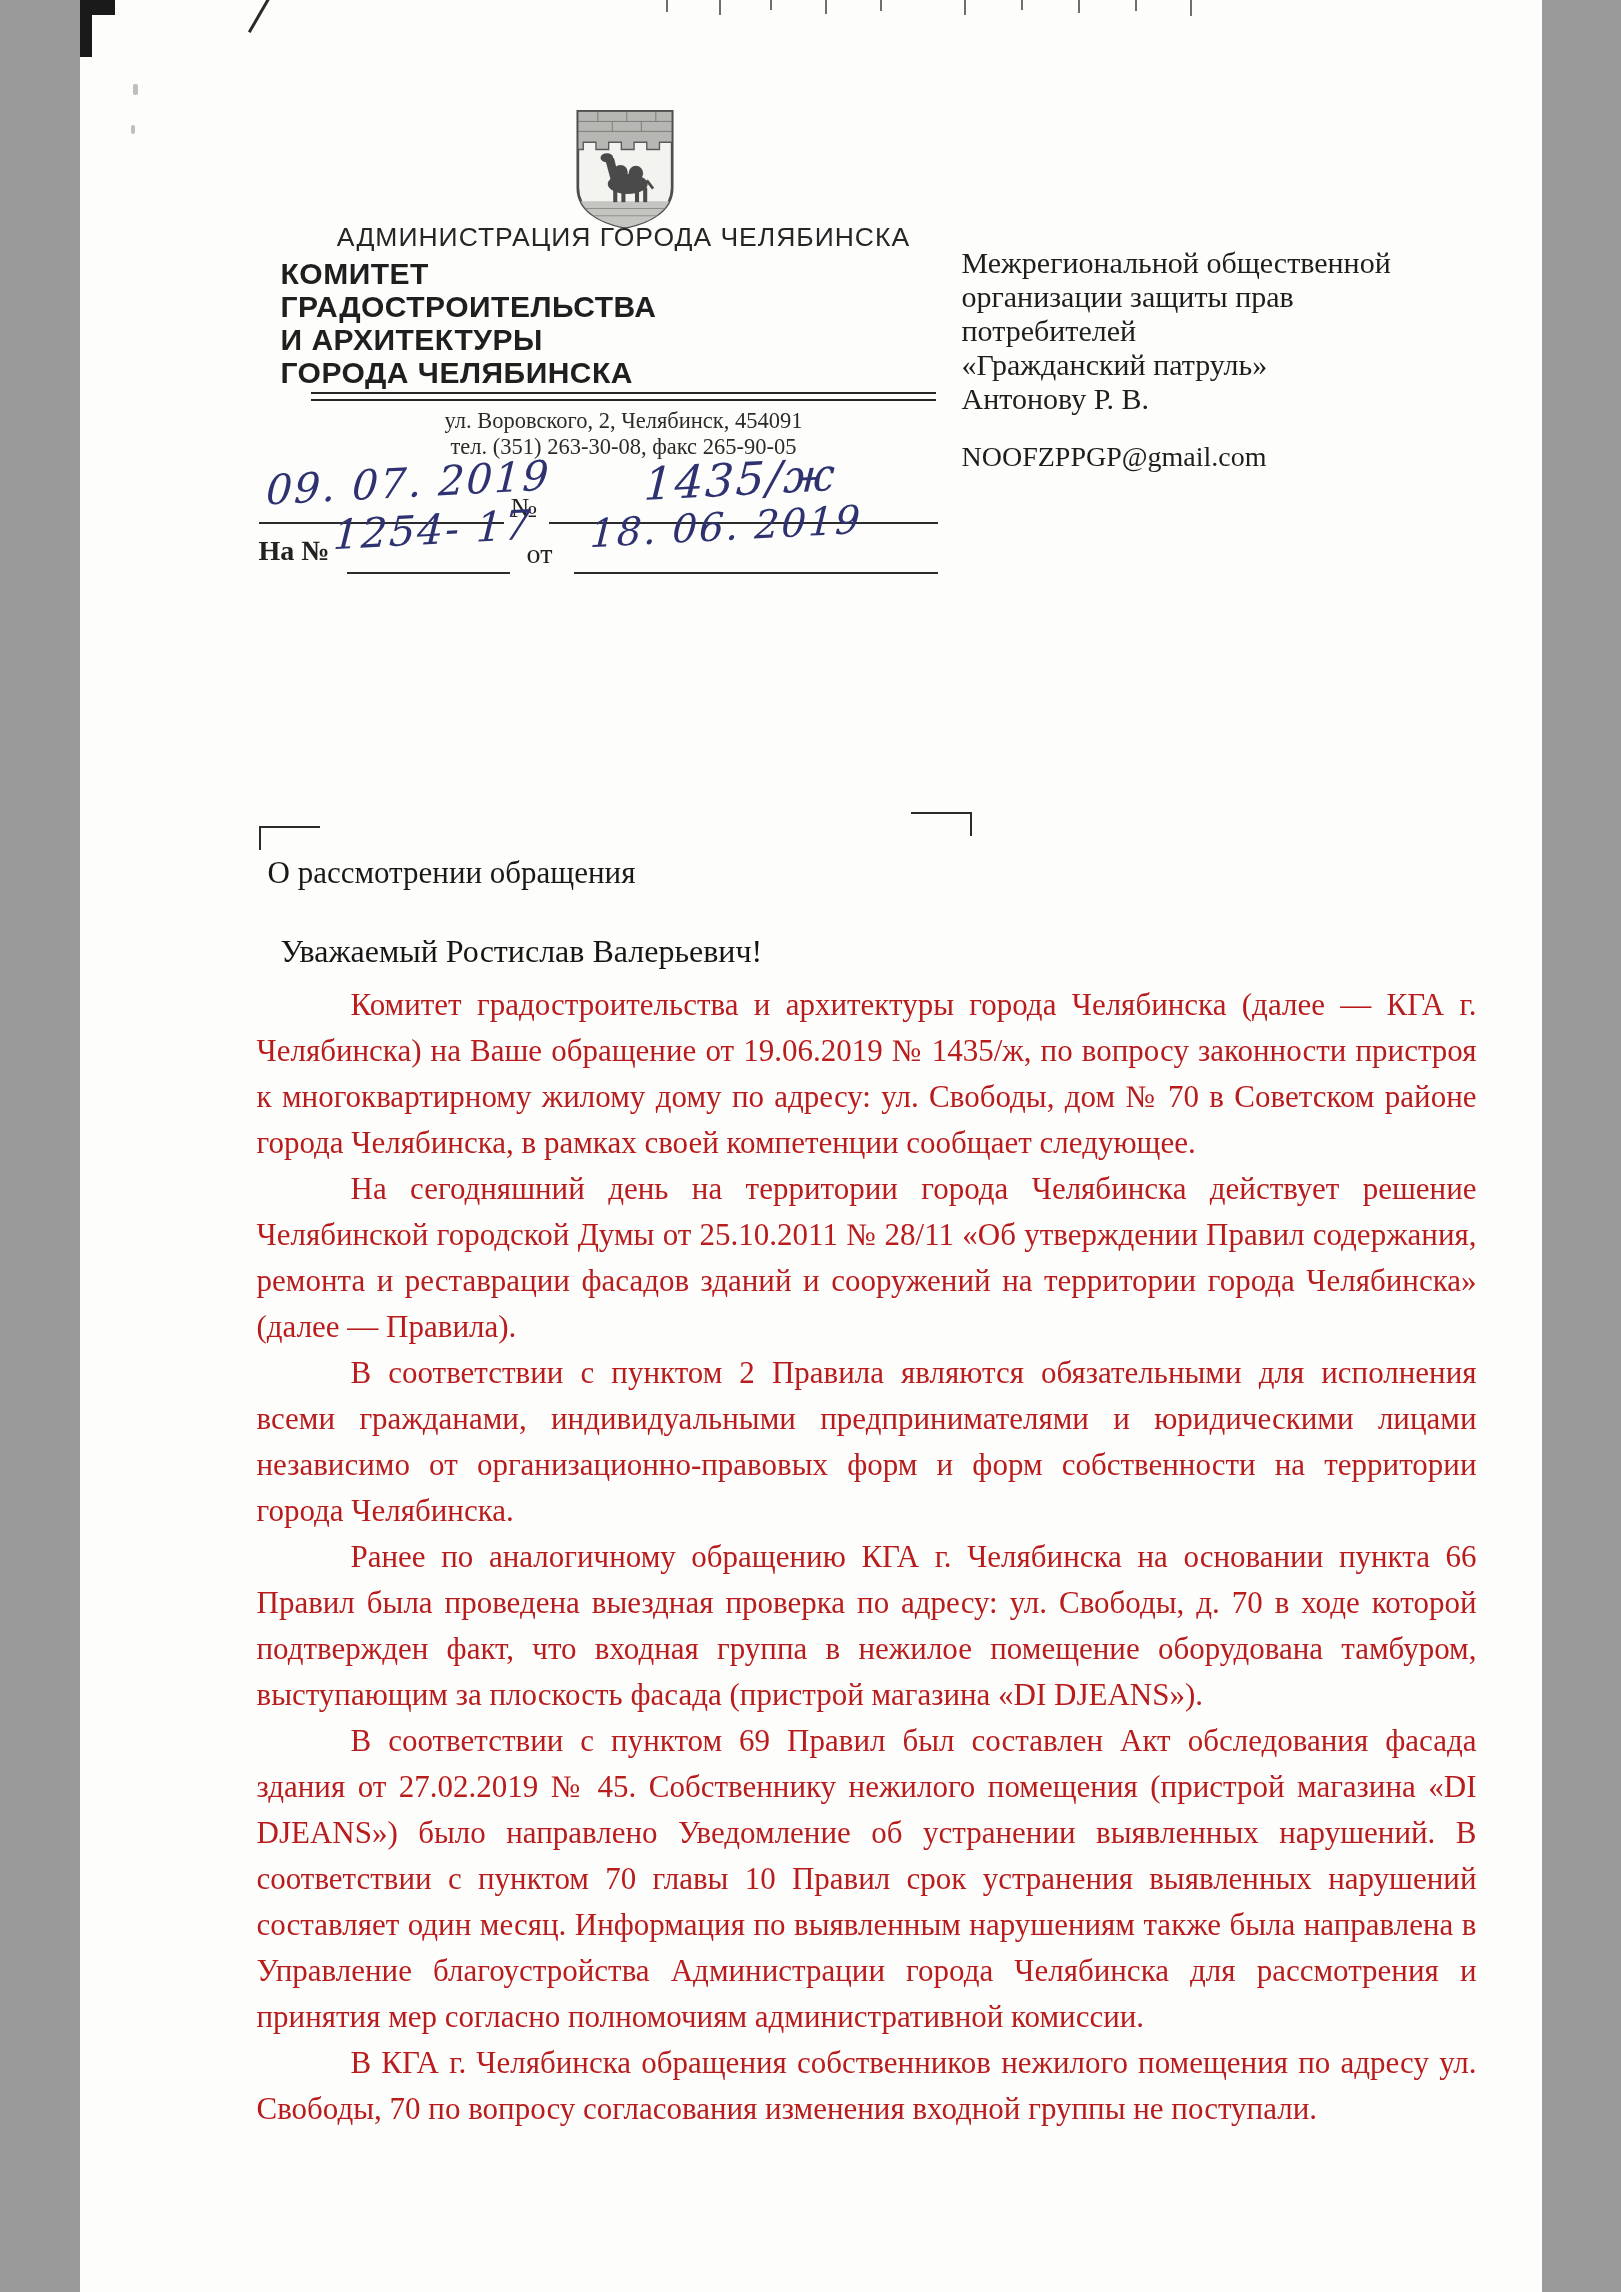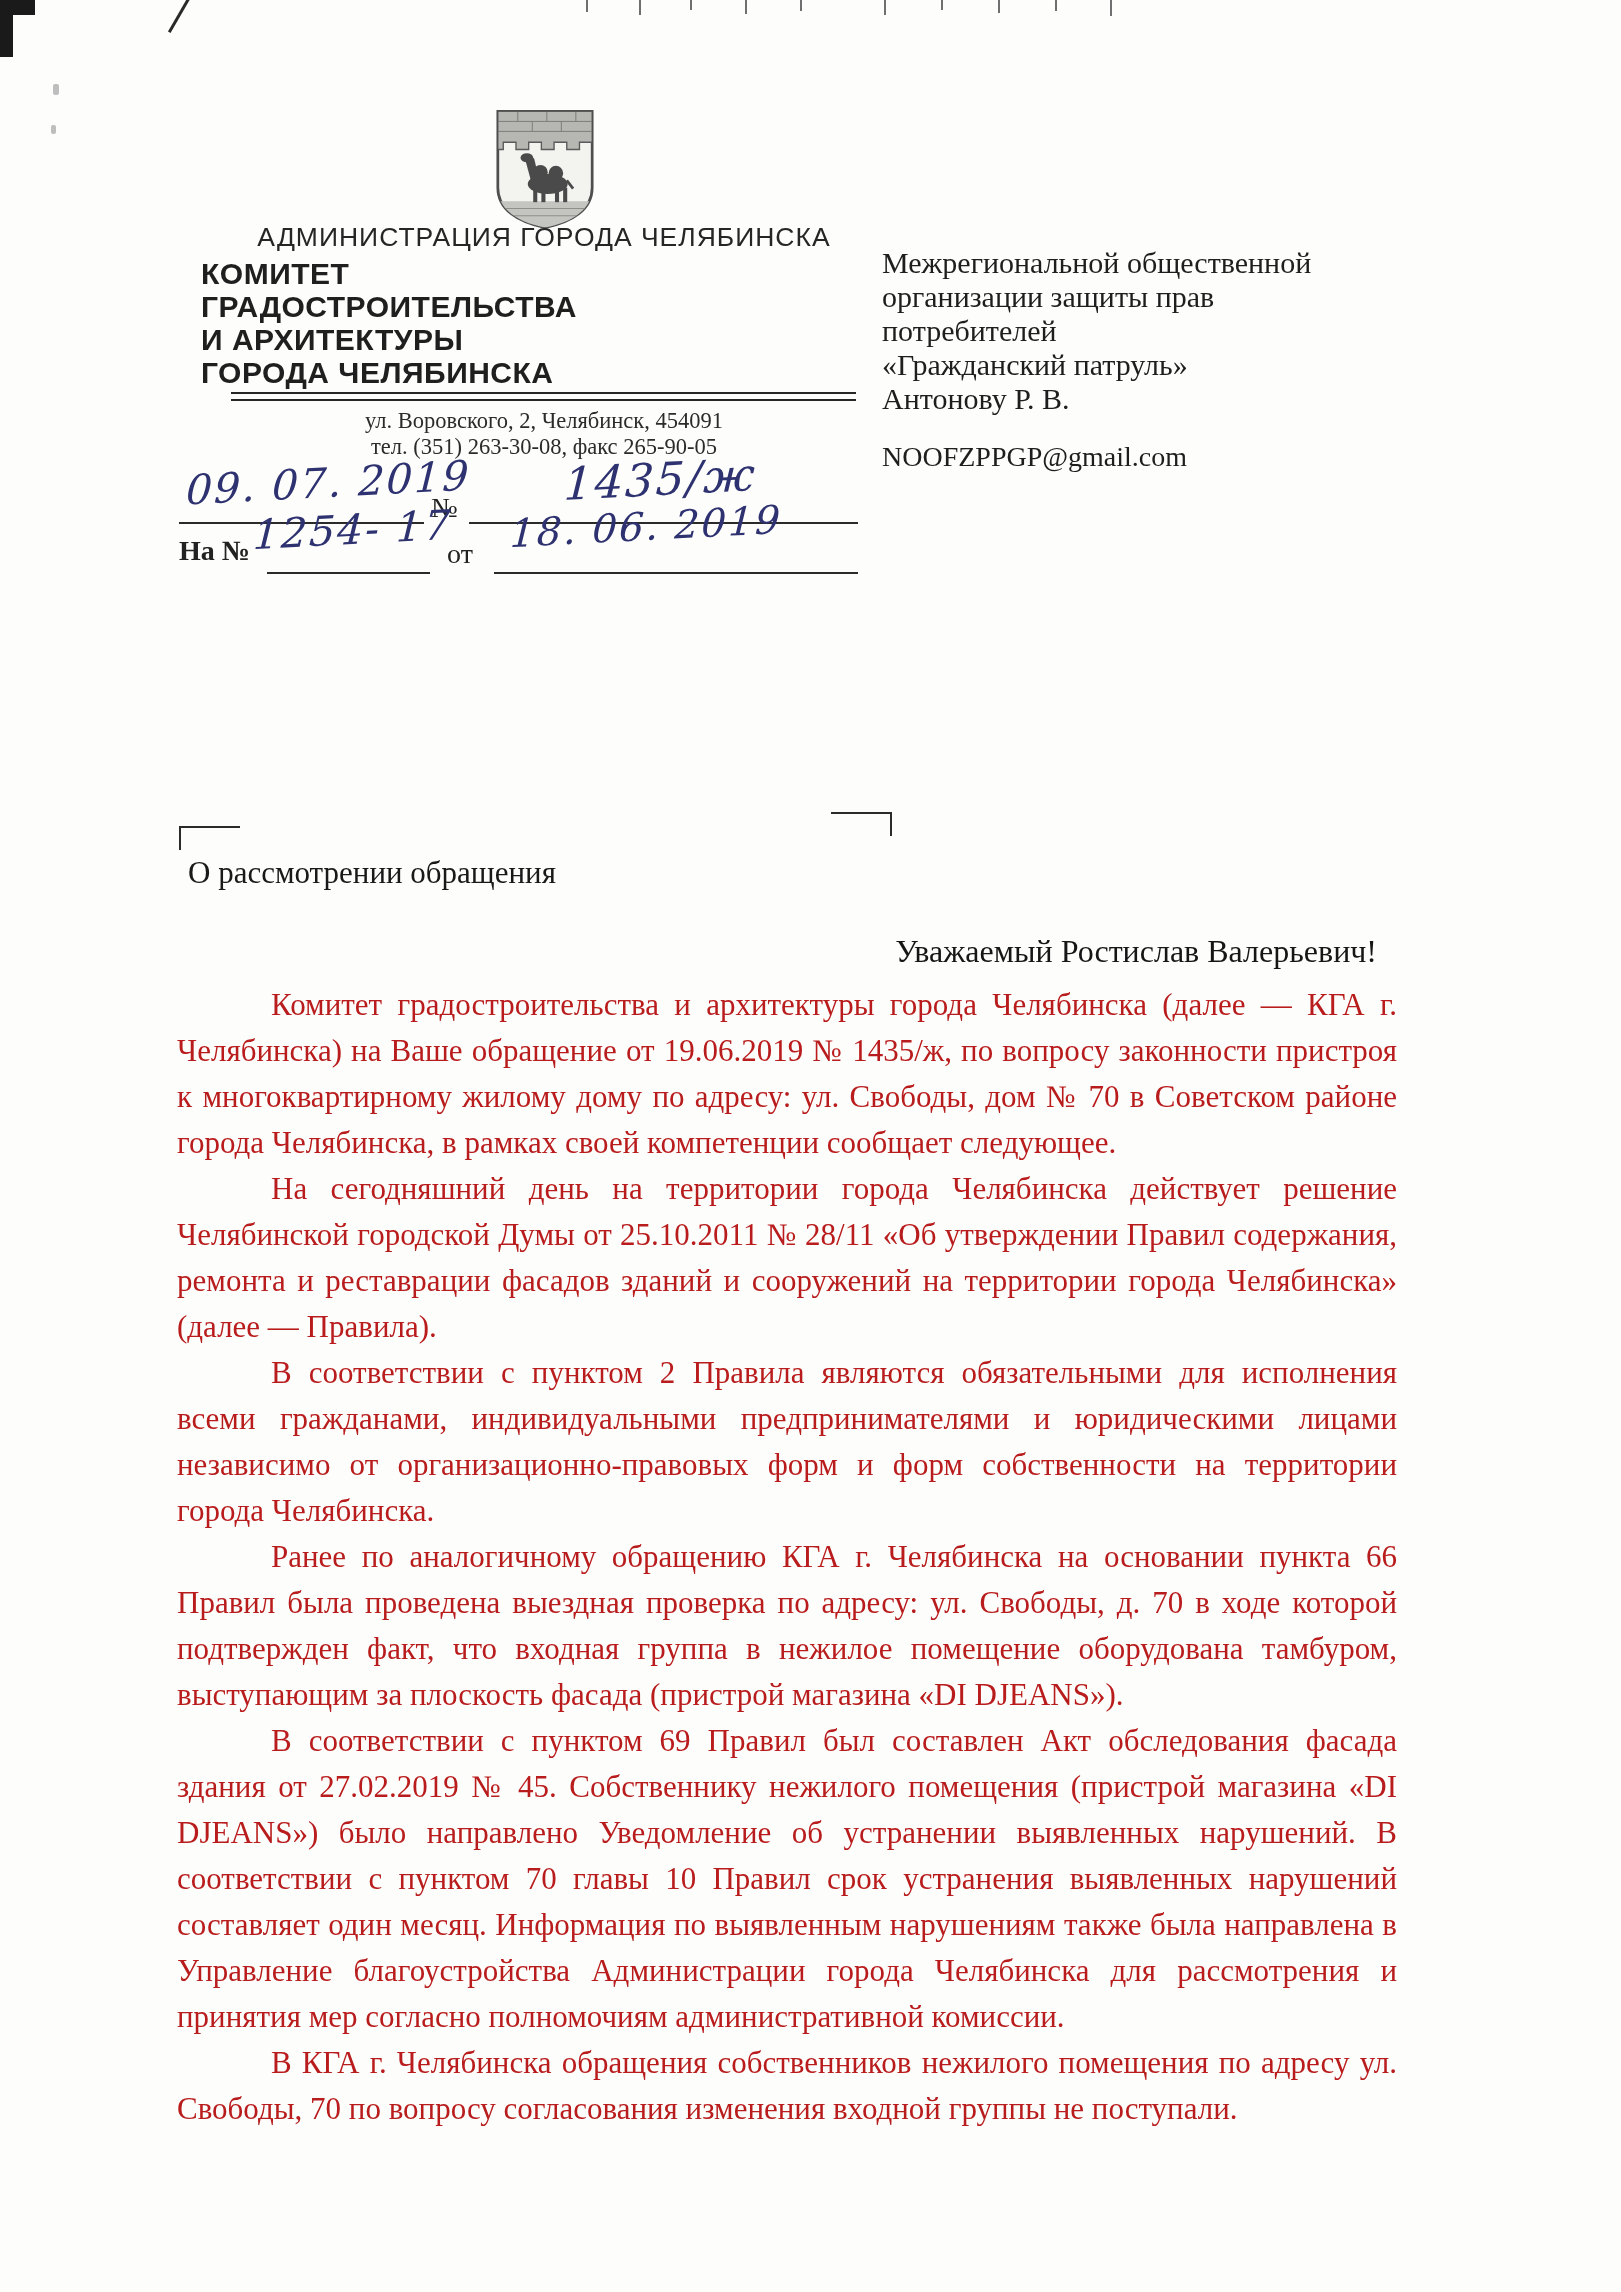--- a/index.html
+++ b/index.html
@@ -1,18 +1,18 @@
 <!DOCTYPE html>
 <html><head>
 <meta charset="utf-8">
 <style>
   html,body{margin:0;padding:0;background:#9a9a9a;}
   .page{
     position:relative;
-    width:1621px;height:2293px;
+    width:1462px;height:2293px;
     margin:0 auto;
     background:#fdfdfb;
     overflow:hidden;
     color:#1d1d1f;
     font-family:"Liberation Serif",serif;
   }
   
   .art{position:absolute;background:#1a1a1a;}
   .art-tick{position:absolute;top:0;width:2px;background:#6f6f6f;}
   .art-speck{position:absolute;background:#9c9c9c;opacity:.65;border-radius:2px;}
@@ -62,21 +62,21 @@
     font-size:28px;color:#1e1e1e;
   }
   
   .corner-left{position:absolute;left:179px;top:826px;width:59px;height:21.6px;
     border-top:2.9px solid #2b2b2b;border-left:2.9px solid #2b2b2b;}
   .corner-right{position:absolute;left:831px;top:812px;width:59px;height:21.6px;
     border-top:2.9px solid #2b2b2b;border-right:2.9px solid #2b2b2b;}
   .subject{position:absolute;left:188px;top:855px;font-size:31px;color:#191919;}
   .salutation{
     position:absolute;left:201px;top:933px;width:1176px;
-    text-align:right;font-size:32px;color:#161616;
+    text-align:left;font-size:32px;color:#161616;
   }
   
   .body-text{
     position:absolute;left:177px;top:982px;width:1220px;
     font-size:31px;line-height:46px;
     text-align:justify;color:#b91c1c;
   }
   .body-text p{margin:0;text-indent:94px;}
 </style>
 </head>

